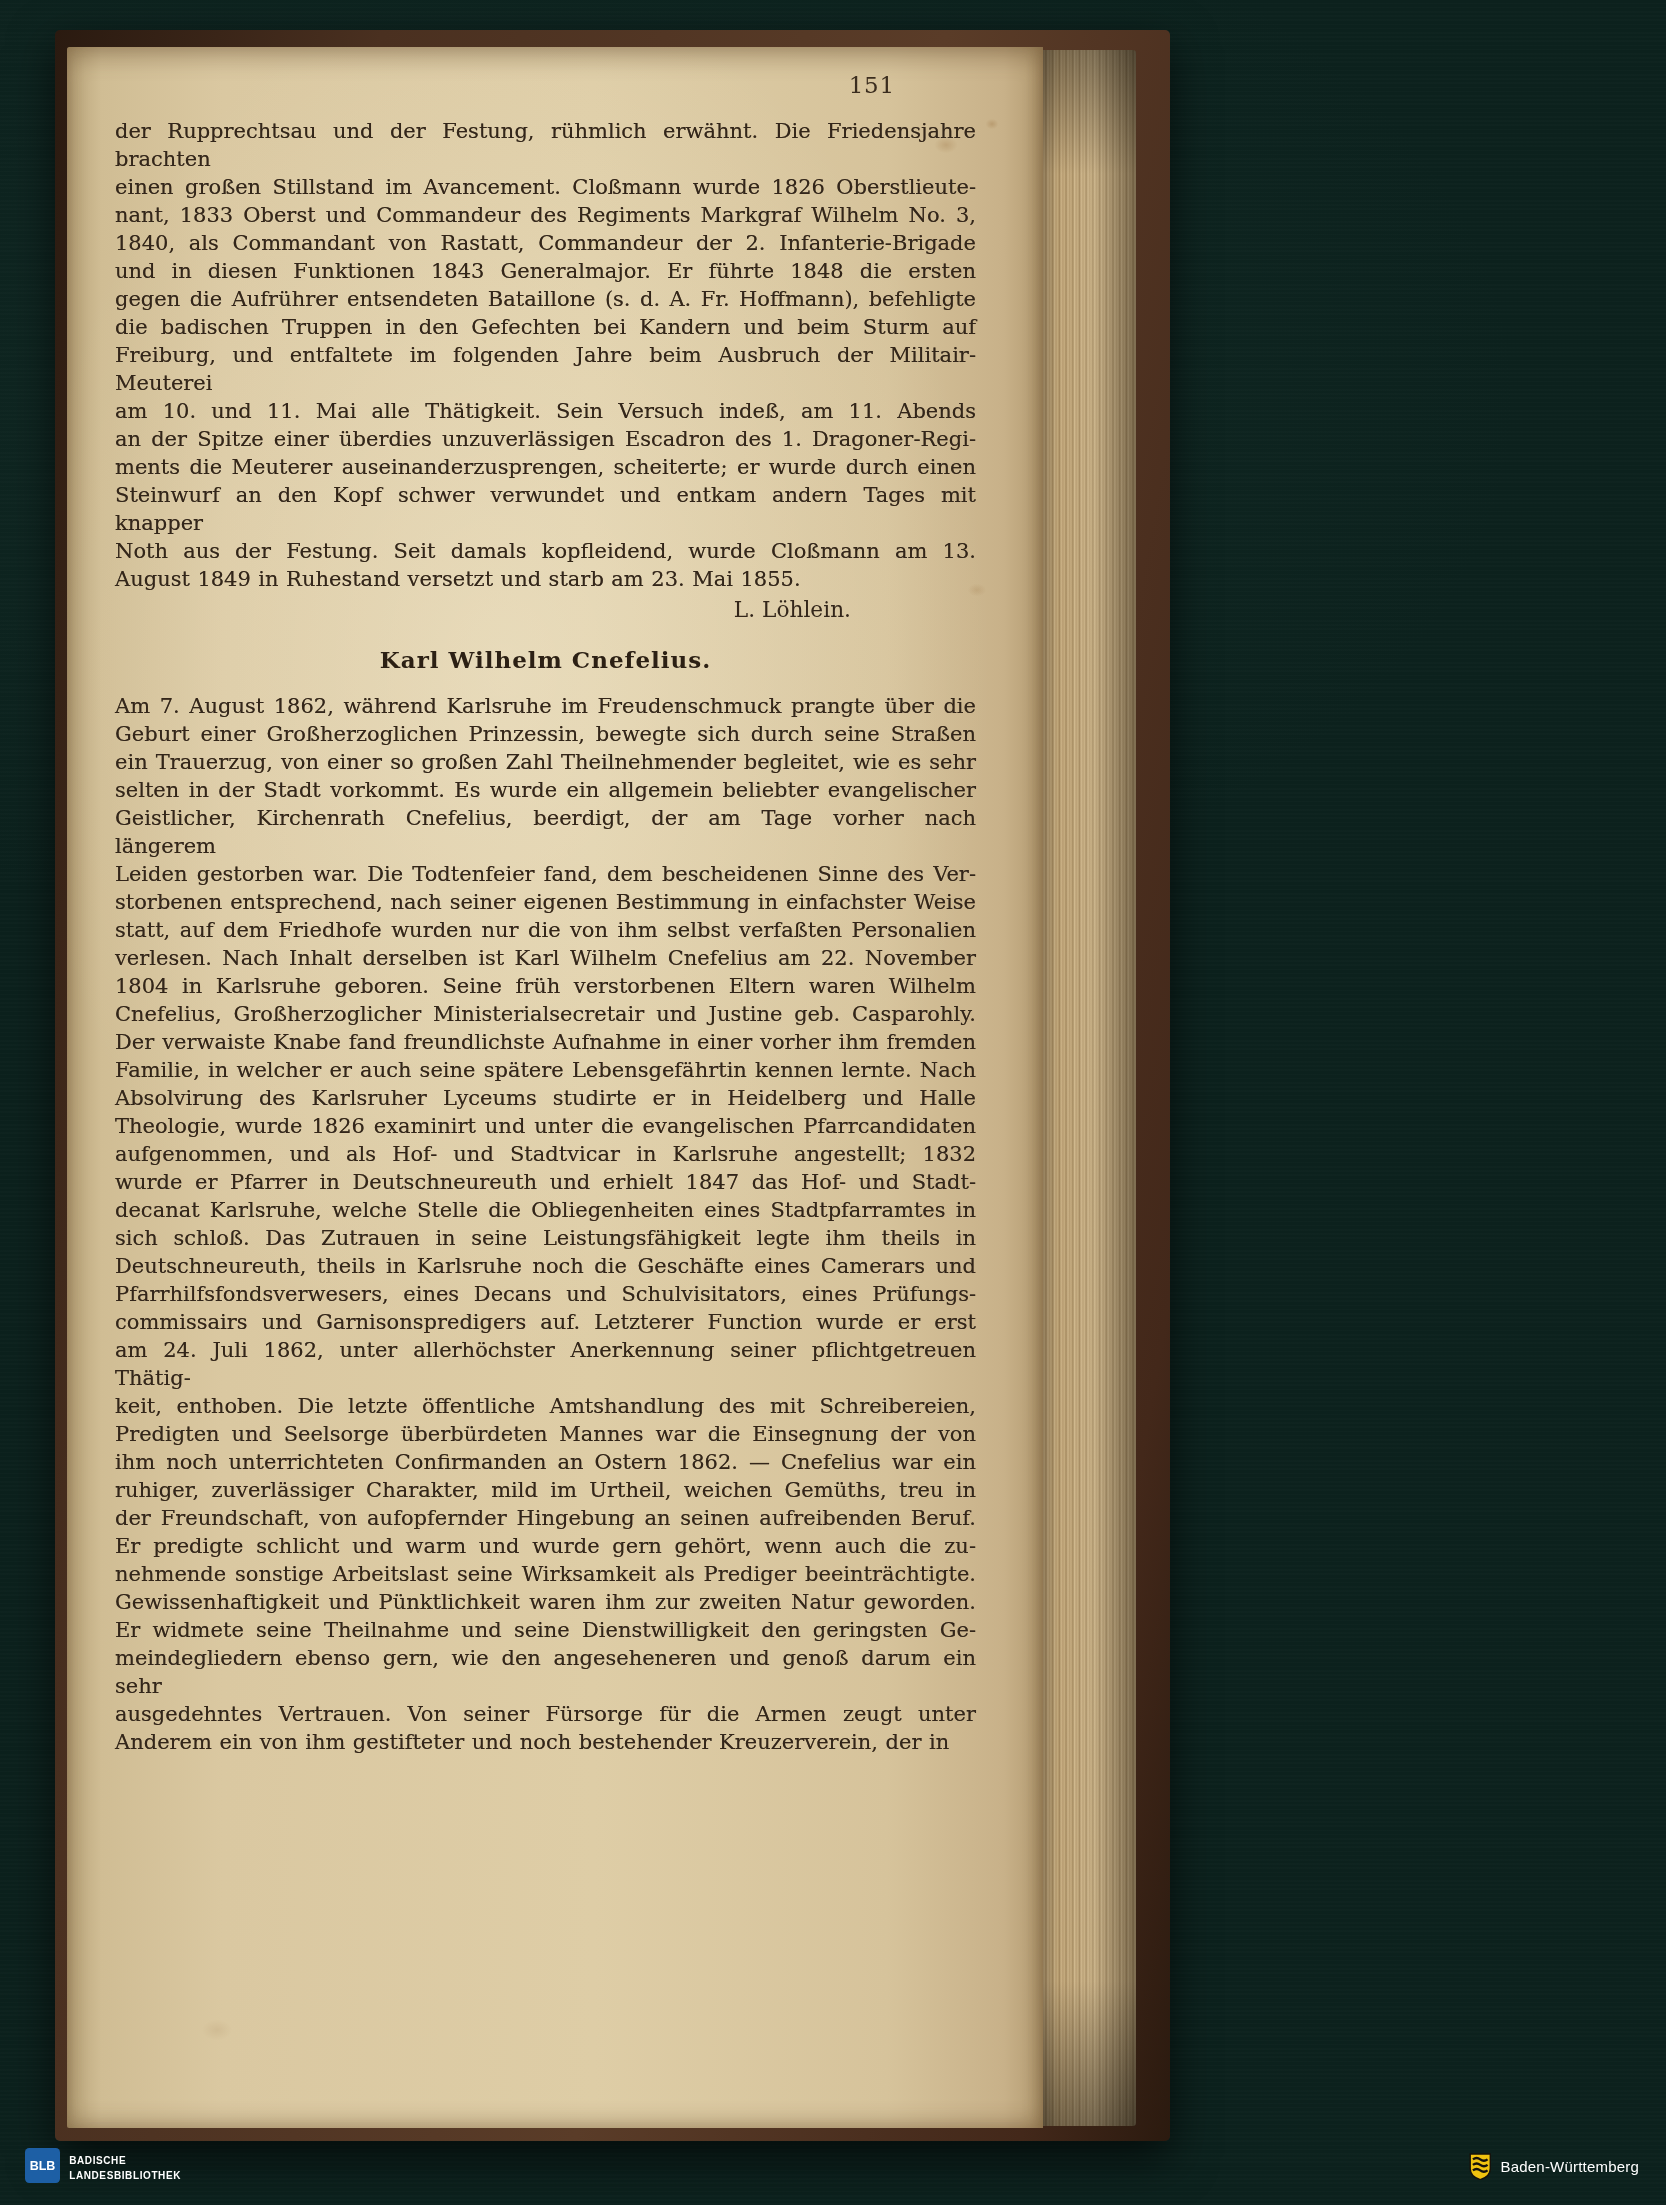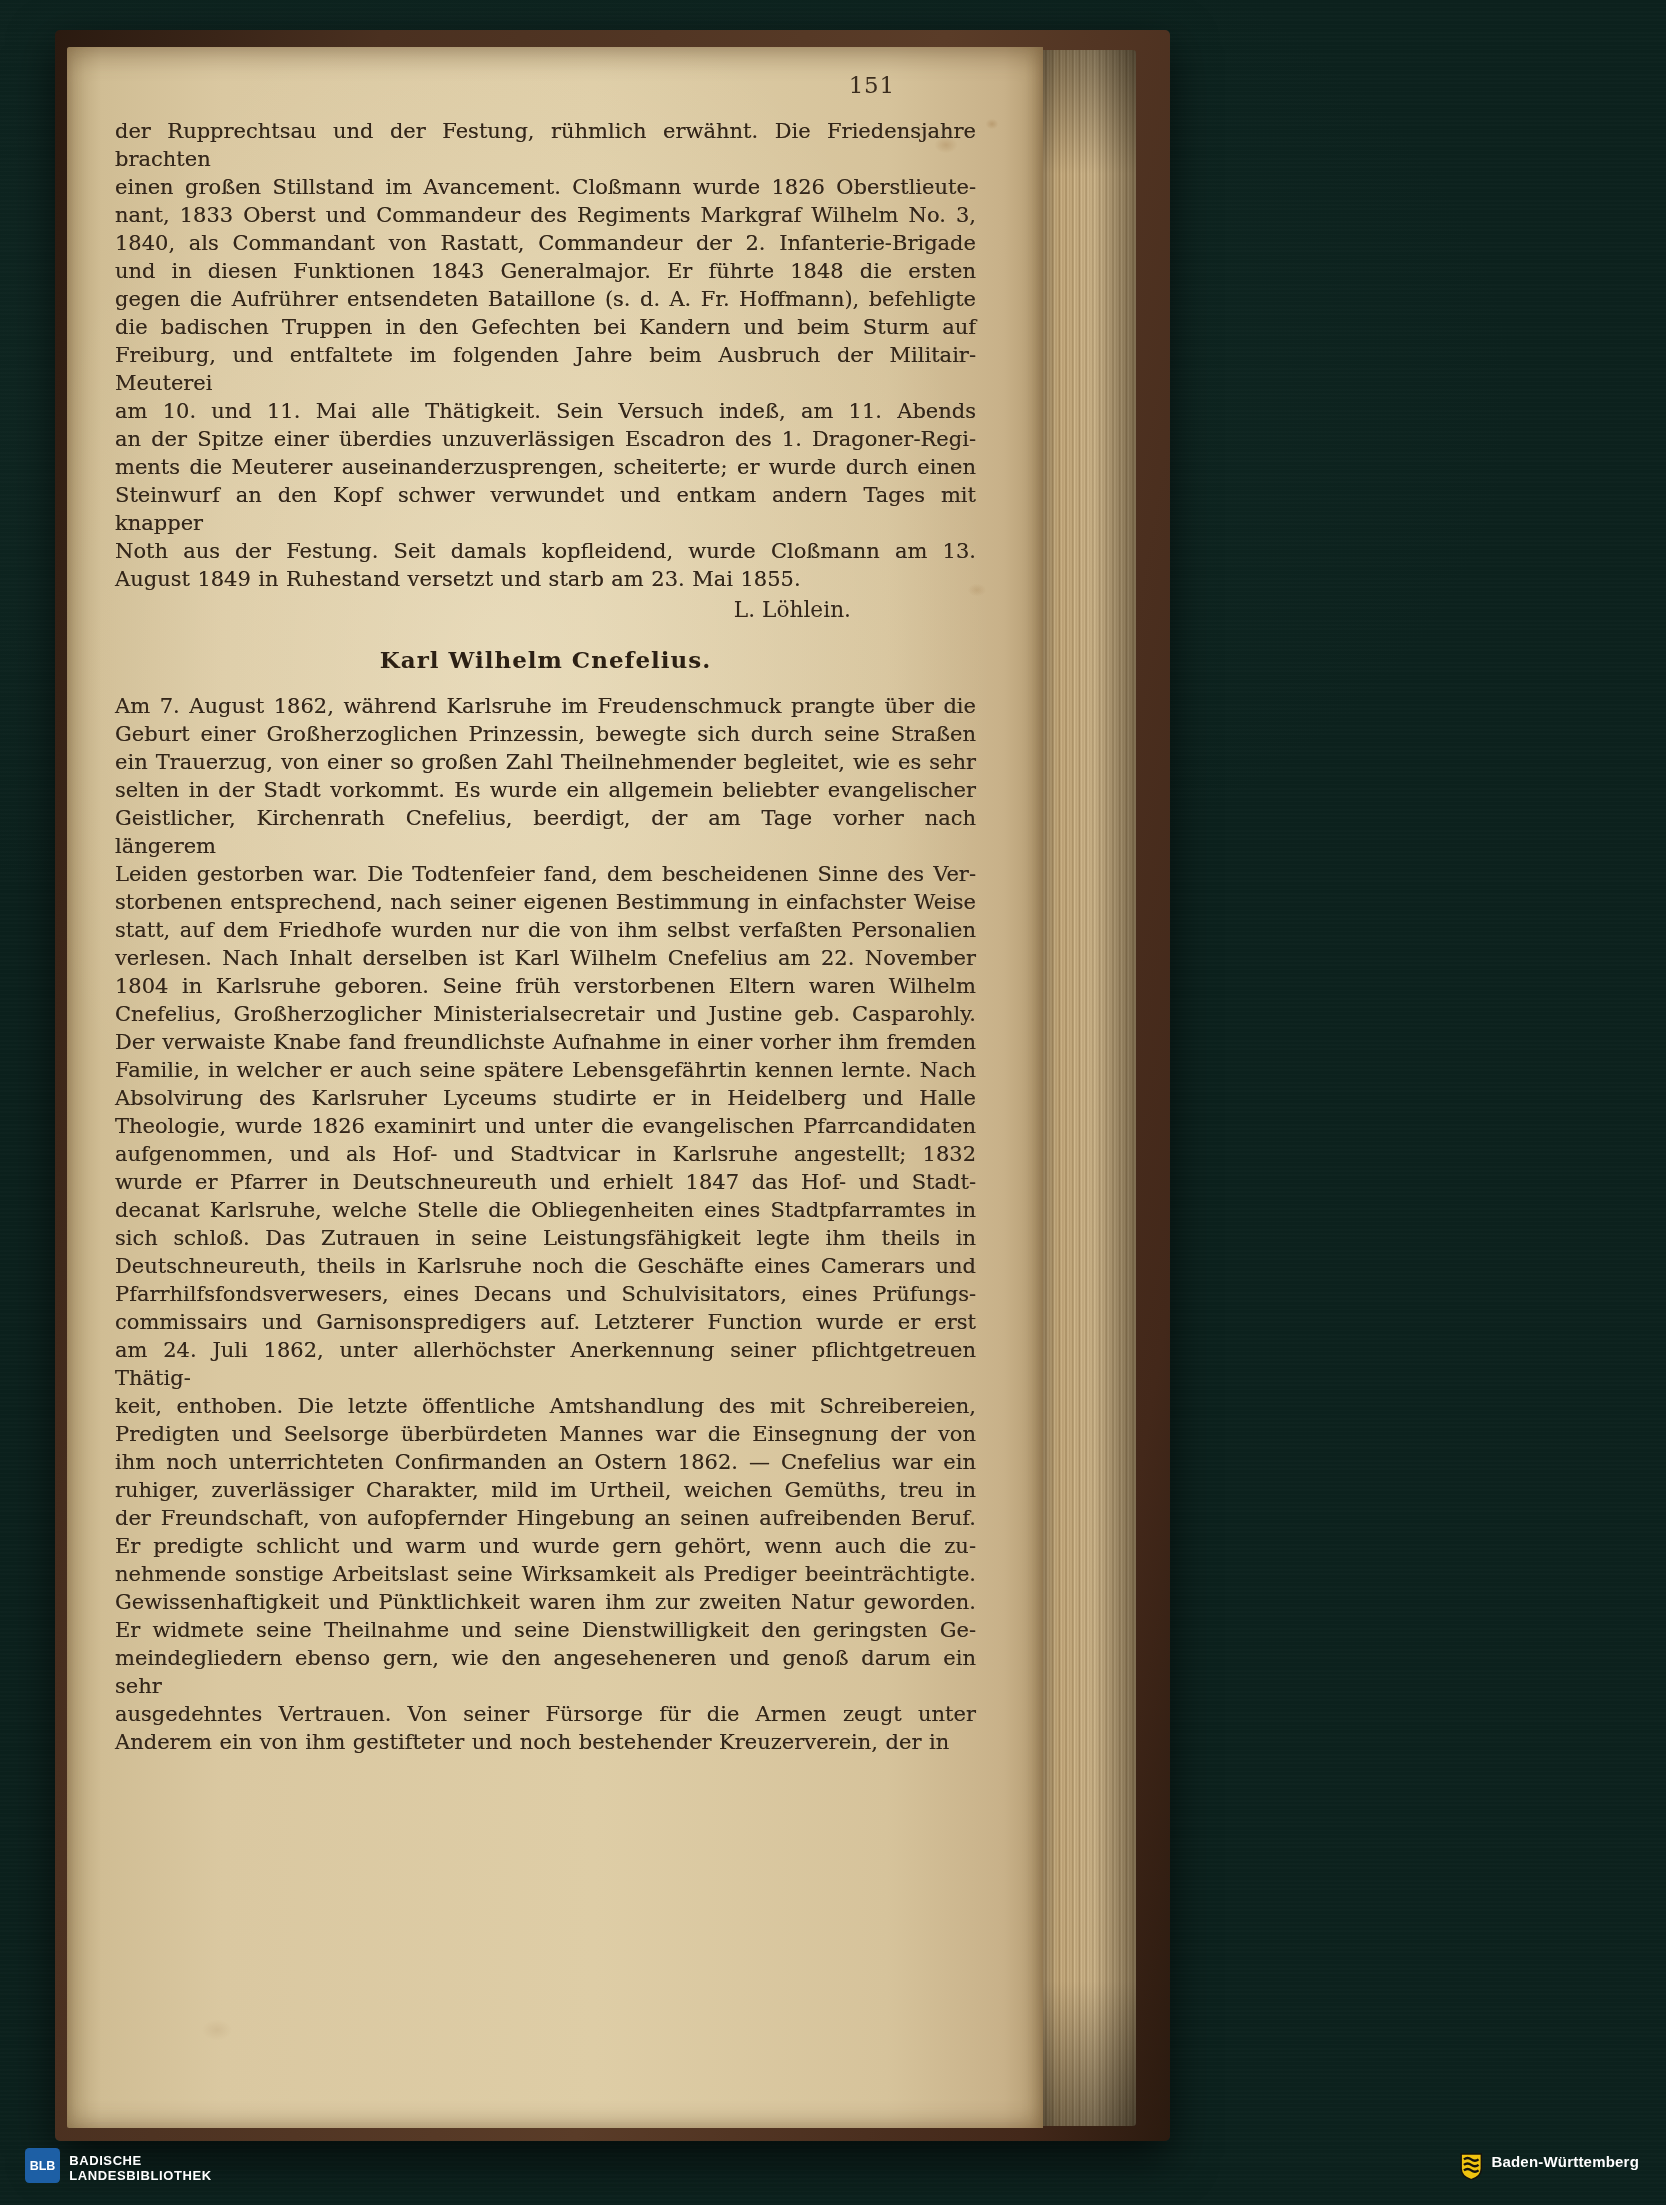--- a/index.html
+++ b/index.html
@@ -85,27 +85,27 @@
     display:flex; align-items:flex-end; gap:9.2px;
   }
   .blb-box {
     width:35px; height:35px; border-radius:4.2px;
     background:#1d5fa5; color:#ffffff;
     font-family:"Liberation Sans", sans-serif; font-weight:bold; font-size:12.5px;
     display:flex; align-items:center; justify-content:center;
   }
   .blb-text {
     color:#ffffff; font-family:"Liberation Sans", sans-serif;
-    font-size:13px; font-weight:bold; letter-spacing:0.6px; line-height:15px;
+    font-size:10px; font-weight:bold; letter-spacing:0.6px; line-height:15px;
   }
   .footer-right {
     position:absolute; right:27px; bottom:25px;
-    display:flex; gap:9.2px;
+    display:flex; align-items:center; gap:9.2px;
     color:#ffffff; font-family:"Liberation Sans", sans-serif;
-    font-size:15px; font-weight:700; letter-spacing:0.2px;
+    font-size:15px; font-weight:400; letter-spacing:0.2px;
   }
   .bw-shield { display:block; }
 </style>
 </head>
 <body>
 
 <div class="canvas">
 
   <div class="book-cover"></div>
   <div class="page-stack"></div>

